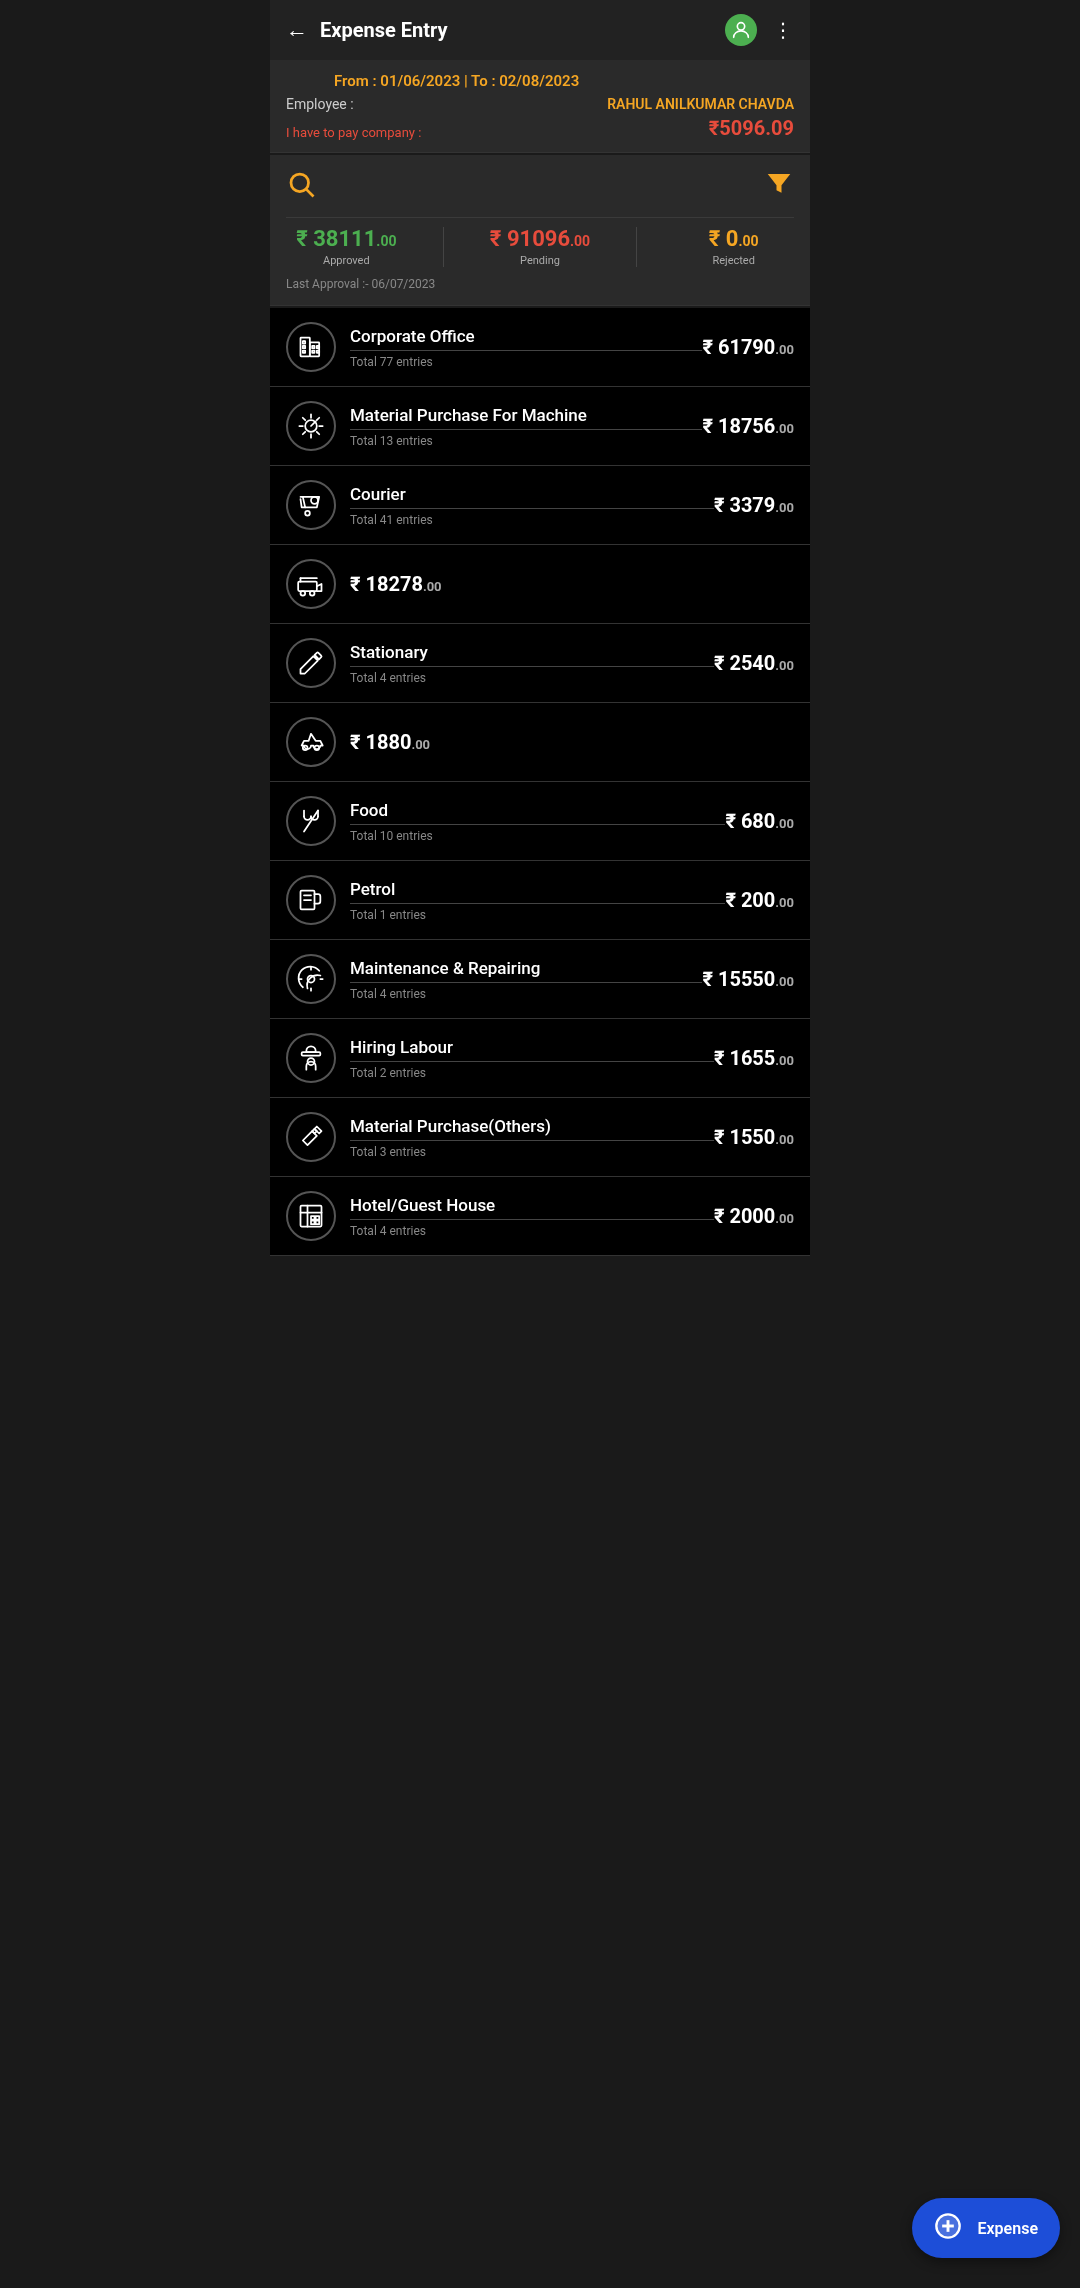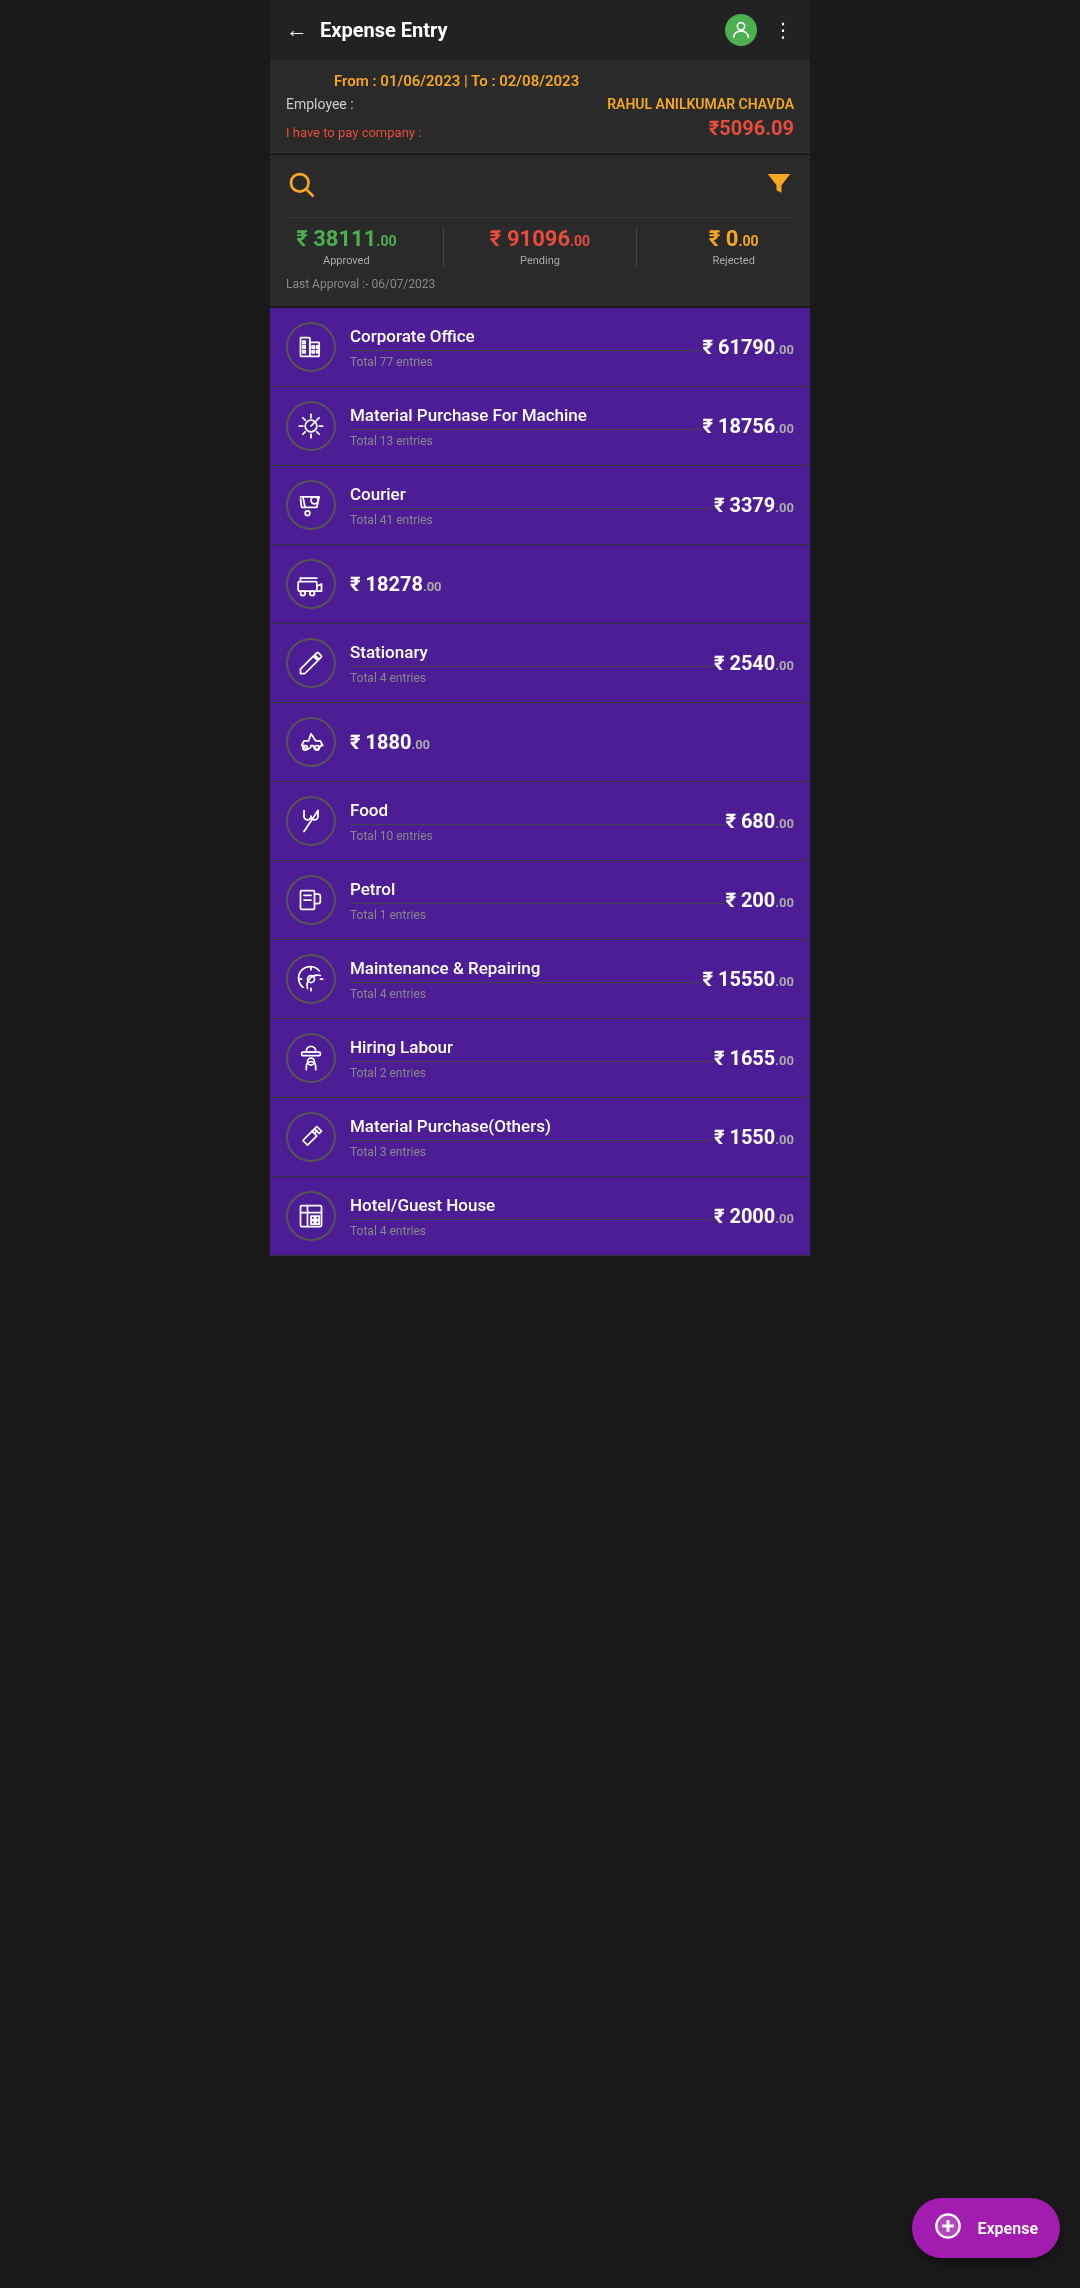--- a/index.html
+++ b/index.html
@@ -176,21 +176,21 @@
       font-size: 12px;
       color: #888888;
       margin-top: 10px;
     }
 
     
     .category-list {
       margin-top: 2px;
     }
     .category-item {
-      background: #4c1d95;
+      background: #000000;
       display: flex;
       align-items: center;
       padding: 14px 16px;
       border-bottom: 1px solid #333;
       cursor: pointer;
     }
     .category-icon {
       width: 50px;
       height: 50px;
       border-radius: 50%;
@@ -226,21 +226,21 @@
     .category-amount .decimal {
       font-size: 13px;
       color: #aaaaaa;
     }
 
     
     .fab {
       position: fixed;
       bottom: 30px;
       right: 20px;
-      background: #a21caf;
+      background: #1d4ed8;
       border-radius: 30px;
       padding: 14px 22px;
       display: flex;
       align-items: center;
       gap: 16px;
       box-shadow: 0 4px 12px rgba(0,0,0,0.4);
       cursor: pointer;
       z-index: 100;
     }
     .fab-icon {

